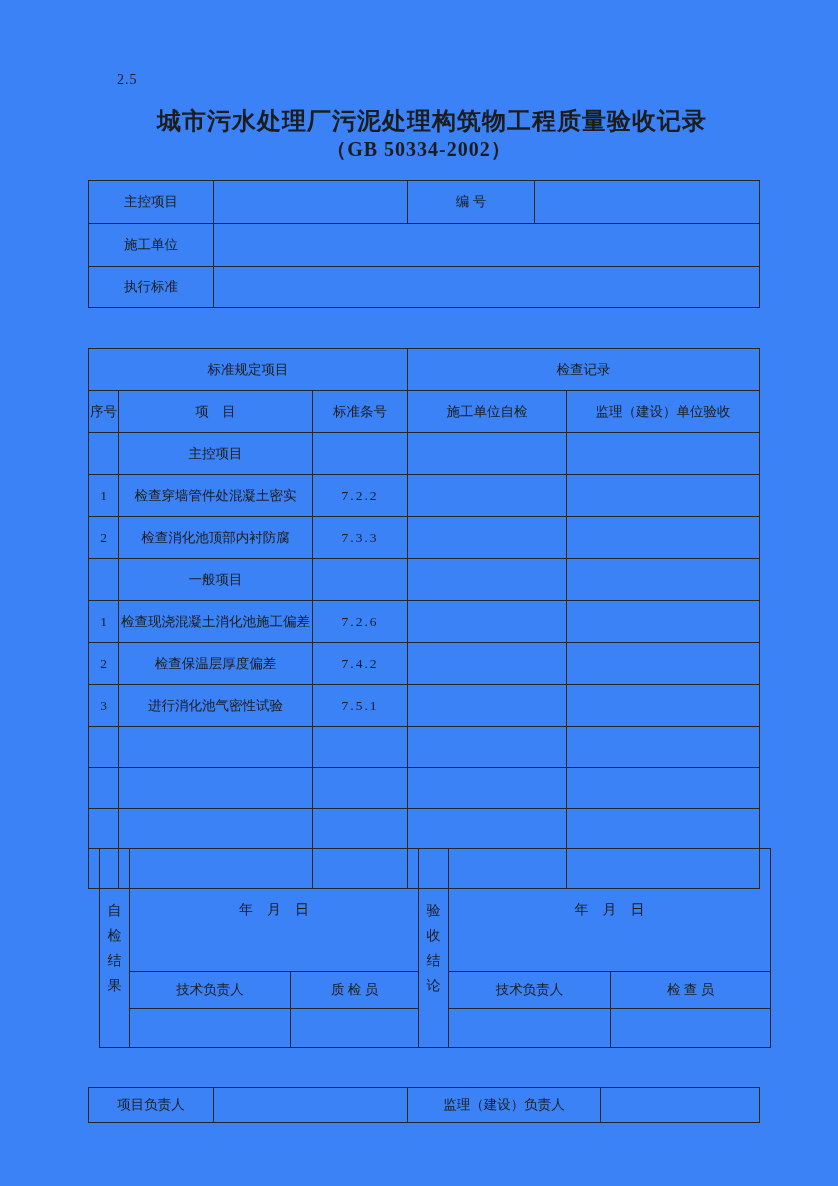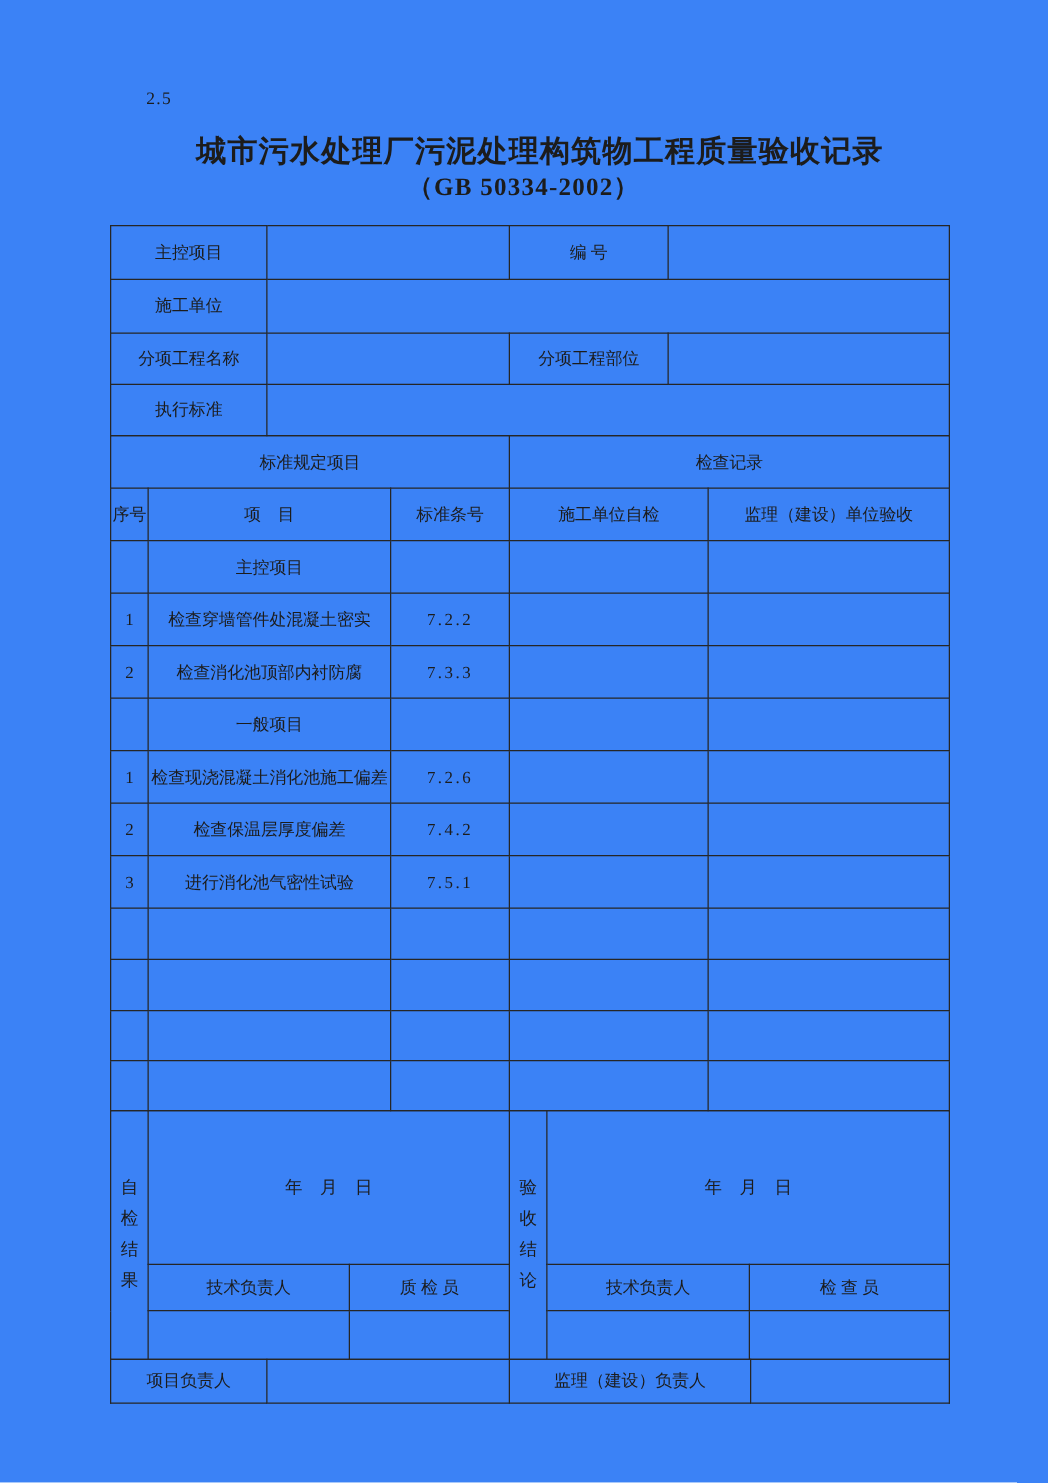--- a/index.html
+++ b/index.html
@@ -9,21 +9,21 @@
   }
   .secnum { position:absolute; left:117px; top:72px; font-size:14px; letter-spacing:1px; }
   .title  { position:absolute; top:105px; left:0; width:100%; text-align:center;
             font-size:24px; font-weight:bold; letter-spacing:1px; margin:0;padding-left:13px; }
   .subtitle { position:absolute; top:136px; left:0; width:100%; text-align:center;
             font-size:20px; font-weight:bold; letter-spacing:1px; margin:0; }
   table.tbl { position:absolute; left:88px; width:671px; border-collapse:collapse;
             table-layout:fixed; font-size:13.5px; }
   table.tbl td { border:1px solid #262626; text-align:center; vertical-align:middle;
             padding:0; overflow:hidden; }
-  #t1 { top:180px; } #t2 { top:348px; } #t3 { top:888px; } #t4 { top:1087px; }
+  #t1 { top:180px; } #t2 { top:348px; } #t3 { top:848px;margin-left:11px; } #t4 { top:1087px; }
   td.left { text-align:left; padding-left:5px; }
   td.clause { letter-spacing:2px;margin-top:20px; }
   td.datecell { vertical-align:bottom; text-align:right; padding:0 6px 9px 0; font-size:14px; }
   .vlabel { display:inline-block; width:15px; word-break:break-all;
             line-height:25px; font-size:14px; text-align:center; }
 </style>
 </head>
 <body>
 
 <div class="page">
@@ -44,26 +44,20 @@
       <td>主控项目</td>
       <td></td>
       <td>编 号</td>
       <td></td>
     </tr>
     <tr style="height:43px">
       <td>施工单位</td>
       <td colspan="3"></td>
     </tr>
     <tr style="height:41px">
-      <td>分项工程名称</td>
-      <td></td>
-      <td>分项工程部位</td>
-      <td></td>
-    </tr>
-    <tr style="height:41px">
       <td>执行标准</td>
       <td colspan="3"></td>
     </tr>
   </tbody>
     </table>
 
   <table class="tbl" id="t2">
     <colgroup>
         <col style="width:30px">
         <col style="width:194px">

